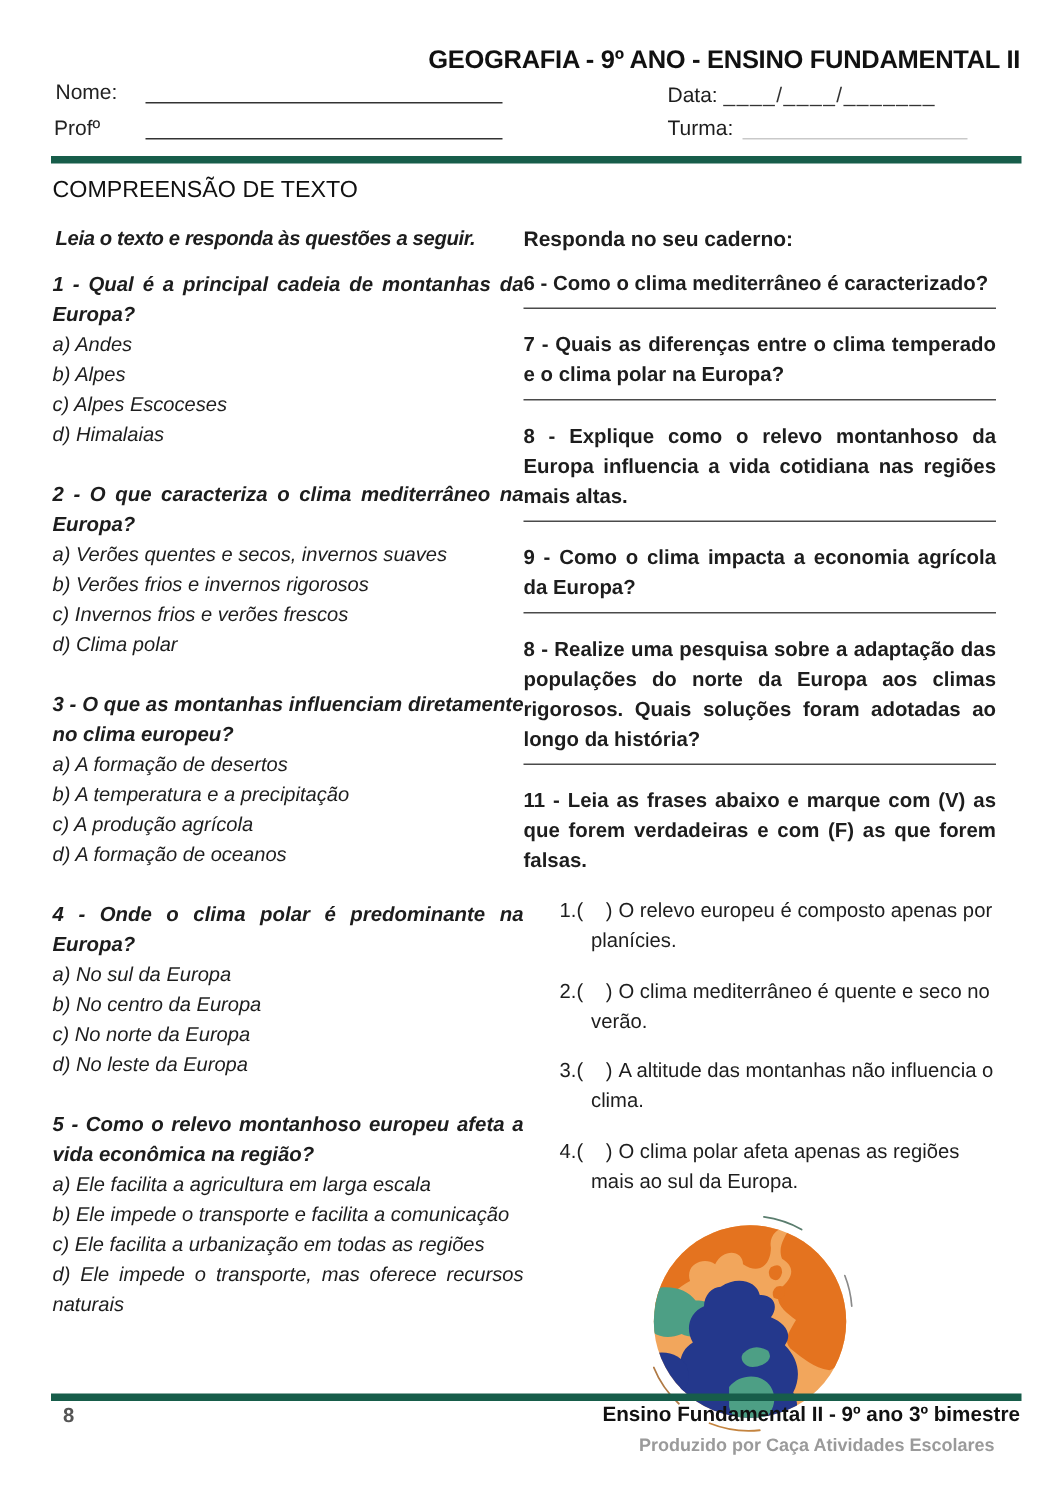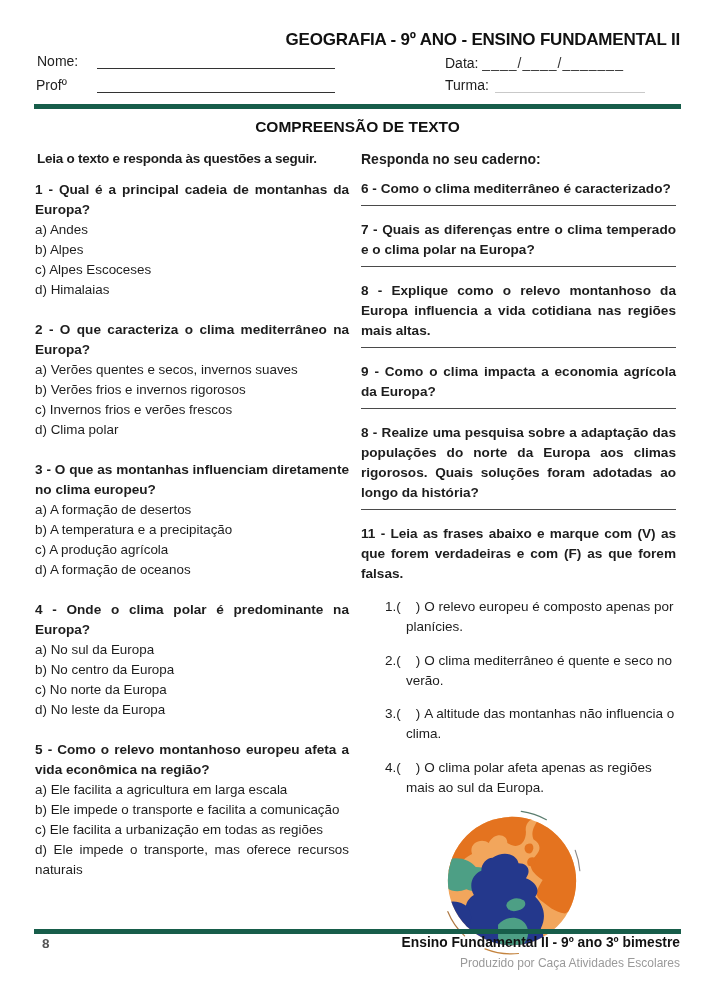--- a/index.html
+++ b/index.html
@@ -13,46 +13,46 @@
   .lbl{font-size:14px;color:#222;}
   .nome-lbl{position:absolute;left:2px;top:1px;}
   .prof-lbl{position:absolute;left:1px;top:25px;}
   .name-blank{position:absolute;left:62px;top:16px;width:238px;border-bottom:1.4px solid #333;}
   .prof-blank{position:absolute;left:62px;top:40px;width:238px;border-bottom:1.4px solid #333;}
   .data-row{position:absolute;left:410px;top:3px;font-size:14px;}
   .data-blank{color:#333;letter-spacing:1px;}
   .turma-row{position:absolute;left:410px;top:25px;font-size:14px;}
   .turma-blank{display:inline-block;width:150px;border-bottom:1px solid #c9c9c9;height:14px;vertical-align:bottom;margin-left:6px;}
   .green-rule{border:none;height:4.5px;background:#175d4a;margin:6px 0 0 -1px;width:647px;}
-  .section-title{text-align:center;font-size:15.5px;font-weight:bold;margin:9px 0 0 0;color:#111;}
+  .section-title{text-align:left;font-size:15.5px;font-weight:normal;margin:9px 0 0 0;color:#111;}
 
   
   .columns{display:flex;margin-top:13px;}
-  .col-left{width:314px;margin-right:12px;}
+  .col-left{width:314px;margin-right:0;font-style:italic;}
   .col-right{width:315px;}
   .col-heading{font-size:13.5px;font-weight:bold;letter-spacing:-0.25px;white-space:nowrap;margin:2px 0 14px 2px;}
   .col-heading-r{font-size:14px;font-weight:bold;margin:2px 0 12px 0;}
 
   .q-block{margin-bottom:20px;}
   .q-text{font-size:13.6px;line-height:20px;font-weight:bold;text-align:justify;margin:0;}
   .option{font-size:13.4px;line-height:20px;text-align:justify;margin:0;}
 
   .rq-block{margin:0;}
   .answer-line{border-top:1.3px solid #4a4a4a;margin:6px 0 14px 0;height:0;}
   .vf-list{margin:4px 0 0 24px;}
   .vf-item{font-size:13.5px;line-height:20px;padding-left:21px;text-indent:-21px;margin-bottom:1px;}
   .vf-box{white-space:pre;margin-right:4px;}
 
   .globe-wrap{margin:4px 0 0 72px;width:158px;height:158px;}
 
   
   .footer-rule{position:absolute;left:34px;top:929px;width:647px;height:4.5px;background:#175d4a;}
   .page-number{position:absolute;left:42px;top:936px;font-size:13.5px;font-weight:bold;color:#555;}
   .footer-edition{position:absolute;right:27px;top:935px;font-size:13.8px;font-weight:bold;color:#111;}
-  .footer-credit{position:absolute;right:27px;top:956px;font-size:12px;font-weight:normal;color:#9a9a9a;}
+  .footer-credit{position:absolute;right:44px;top:956px;font-size:12px;font-weight:bold;color:#9a9a9a;}
 </style>
 </head>
 <body>
 
 <div class="page">
   <div class="content">
 
     <div>
       <p class="doc-title">GEOGRAFIA - 9º ANO - ENSINO FUNDAMENTAL II</p>
       <div class="header-fields">

